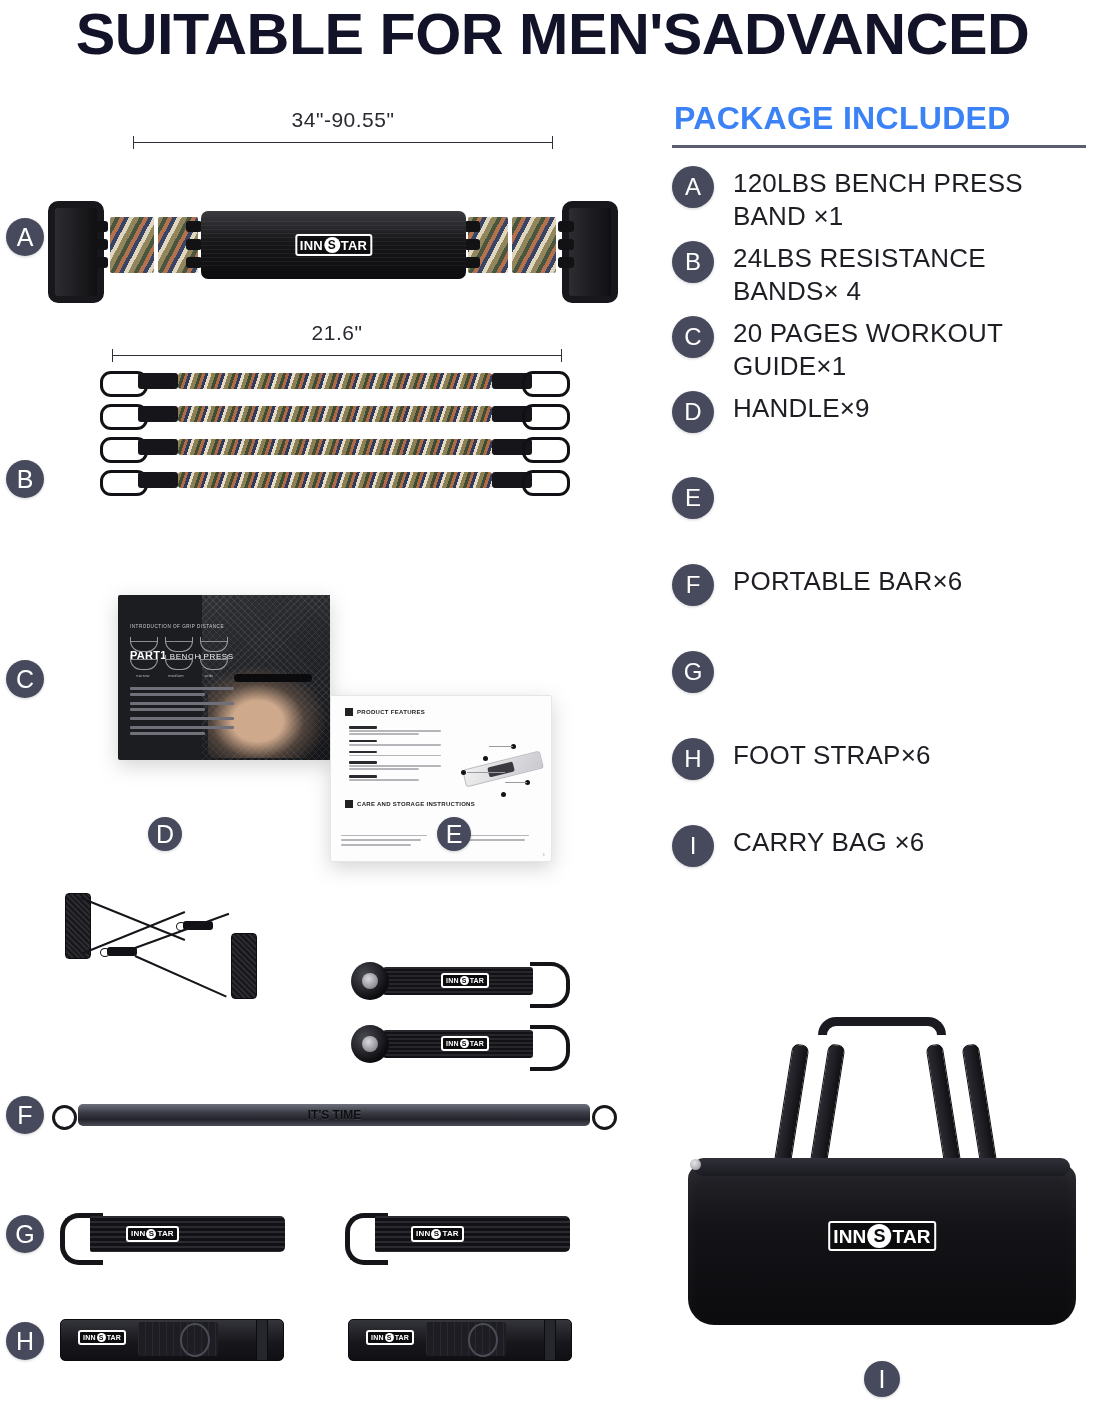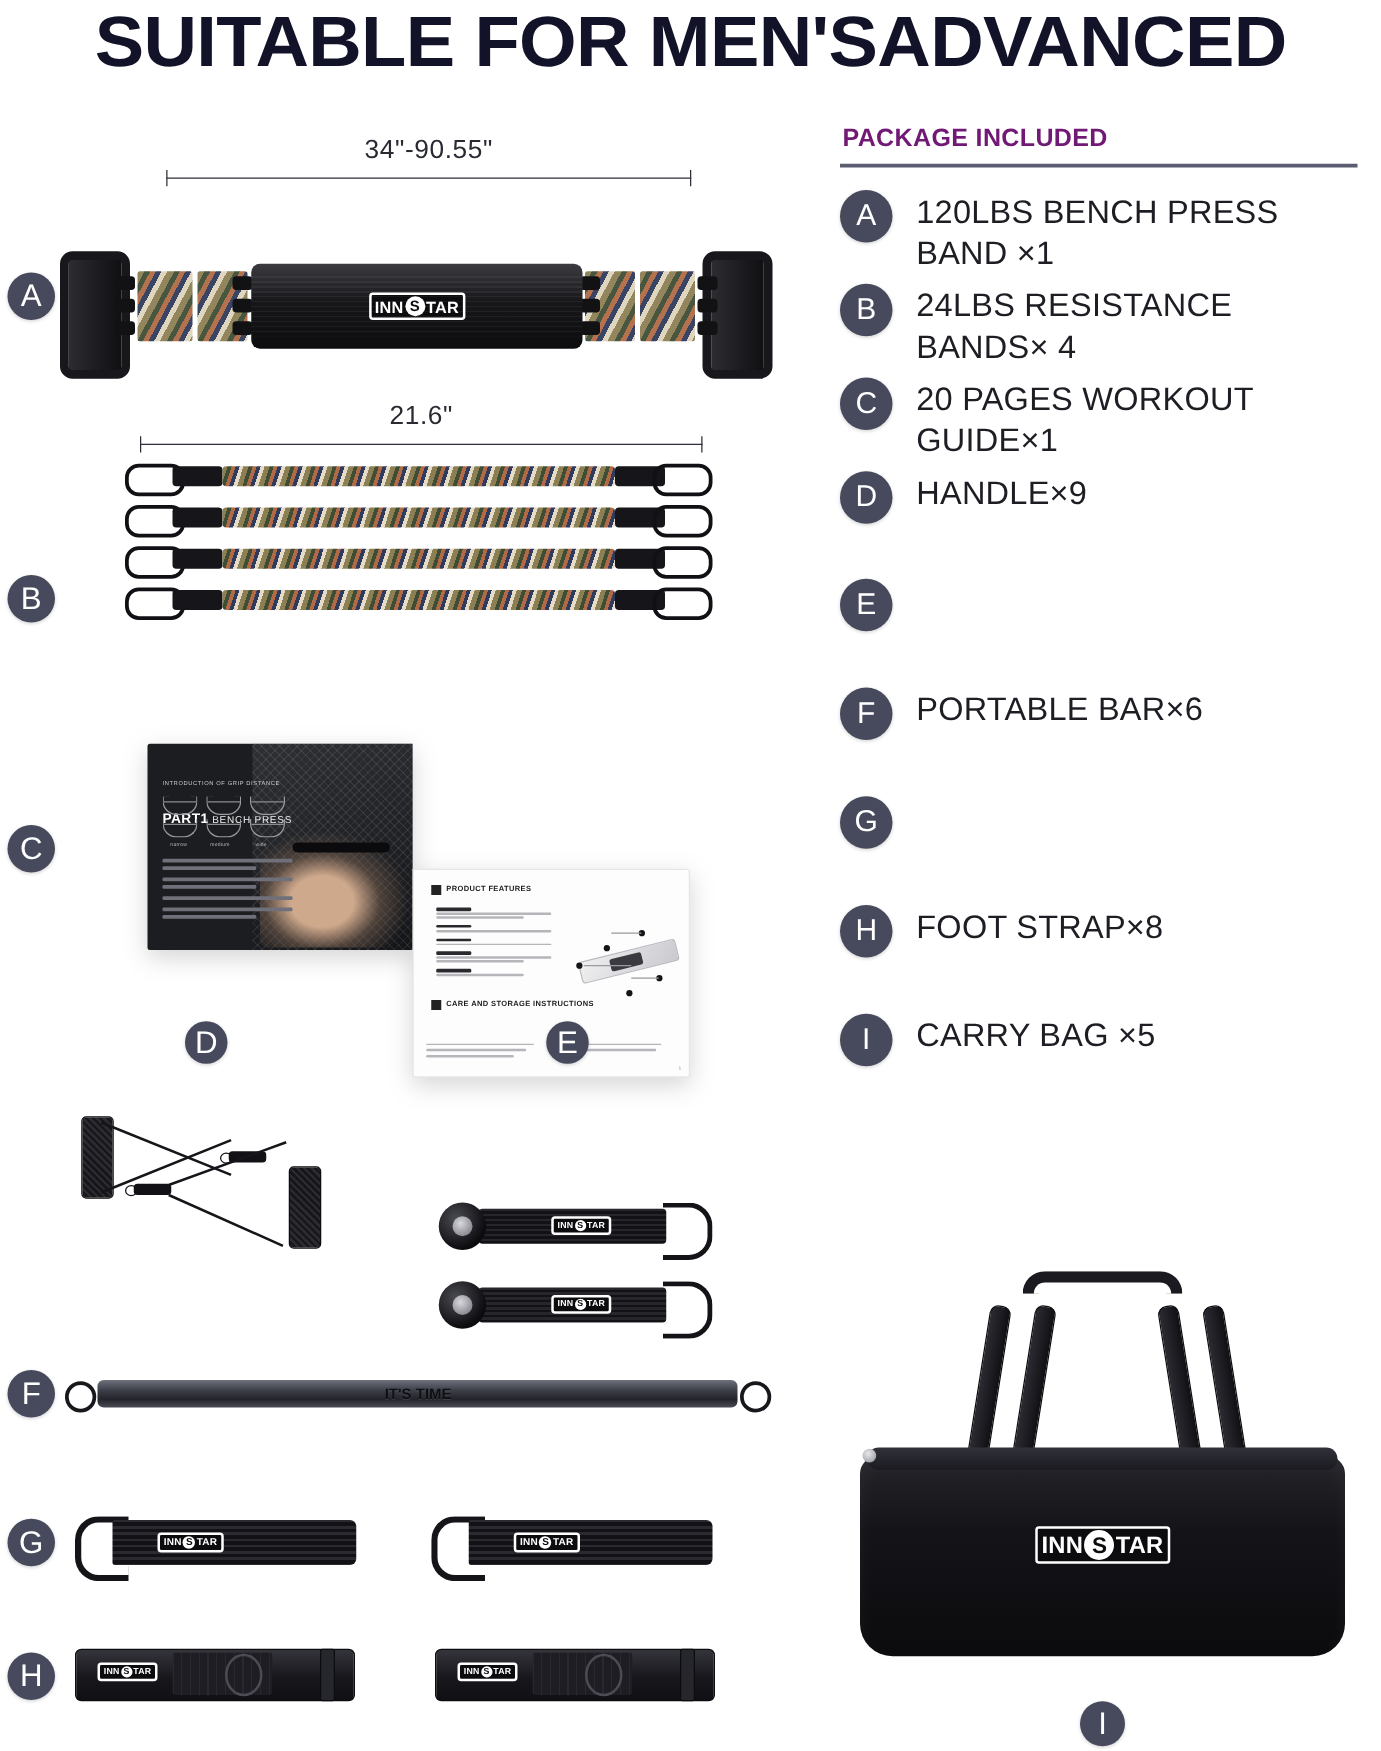--- a/index.html
+++ b/index.html
@@ -229,21 +229,21 @@
     padding:1px 3px;position:relative;}
   .innstar .w{color:#fff;font-weight:700;letter-spacing:.2px;line-height:1;}
   .innstar .s{
     display:inline-flex;align-items:center;justify-content:center;
     border-radius:50%;background:#ffffff;color:#0c0c0f;font-weight:700;line-height:1;
     margin:0 1px;}
 
   
   .right{position:absolute;left:672px;top:100px;width:420px;}
   .pkg-title{
-    font-size:20px;font-weight:700;letter-spacing:.3px;color:#701a75;
+    font-size:32px;font-weight:700;letter-spacing:.3px;color:#3b82f6;
     margin:0 0 8px 2px;}
   .pkg-rule{width:414px;height:3px;background:#5a5d70;margin-bottom:16px;}
   .pkg-list{position:relative;}
   .pkg-item{display:flex;align-items:flex-start;margin-bottom:4px;}
   .pkg-item .badge{width:42px;height:42px;min-width:42px;font-size:24px;margin-top:2px;}
   .pkg-item .ptext{
     margin-left:19px;font-size:26px;line-height:33px;color:#1d1d24;letter-spacing:.2px;
     padding-top:3px;}
 
   
@@ -601,25 +601,25 @@
     </div>
     <div class="pkg-item" style="margin-bottom:43px;">
       <div class="badge">F</div>
       <div class="ptext">PORTABLE BAR×6</div>
     </div>
     <div class="pkg-item" style="margin-bottom:43px;">
       <div class="badge">G</div>
     </div>
     <div class="pkg-item" style="margin-bottom:43px;">
       <div class="badge">H</div>
-      <div class="ptext">FOOT STRAP×8</div>
+      <div class="ptext">FOOT STRAP×6</div>
     </div>
     <div class="pkg-item">
       <div class="badge">I</div>
-      <div class="ptext">CARRY BAG ×5</div>
+      <div class="ptext">CARRY BAG ×6</div>
     </div>
   </div>
 </div>
 
 <div class="bagwrap">
   <div class="bag">
     <div class="handle" style="left:84px;top:-122px;height:130px;transform:rotate(9deg);"></div>
     <div class="handle" style="left:120px;top:-122px;height:130px;transform:rotate(9deg);"></div>
     <div class="handle" style="left:258px;top:-122px;height:130px;transform:rotate(-9deg);"></div>
     <div class="handle" style="left:294px;top:-122px;height:130px;transform:rotate(-9deg);"></div>

